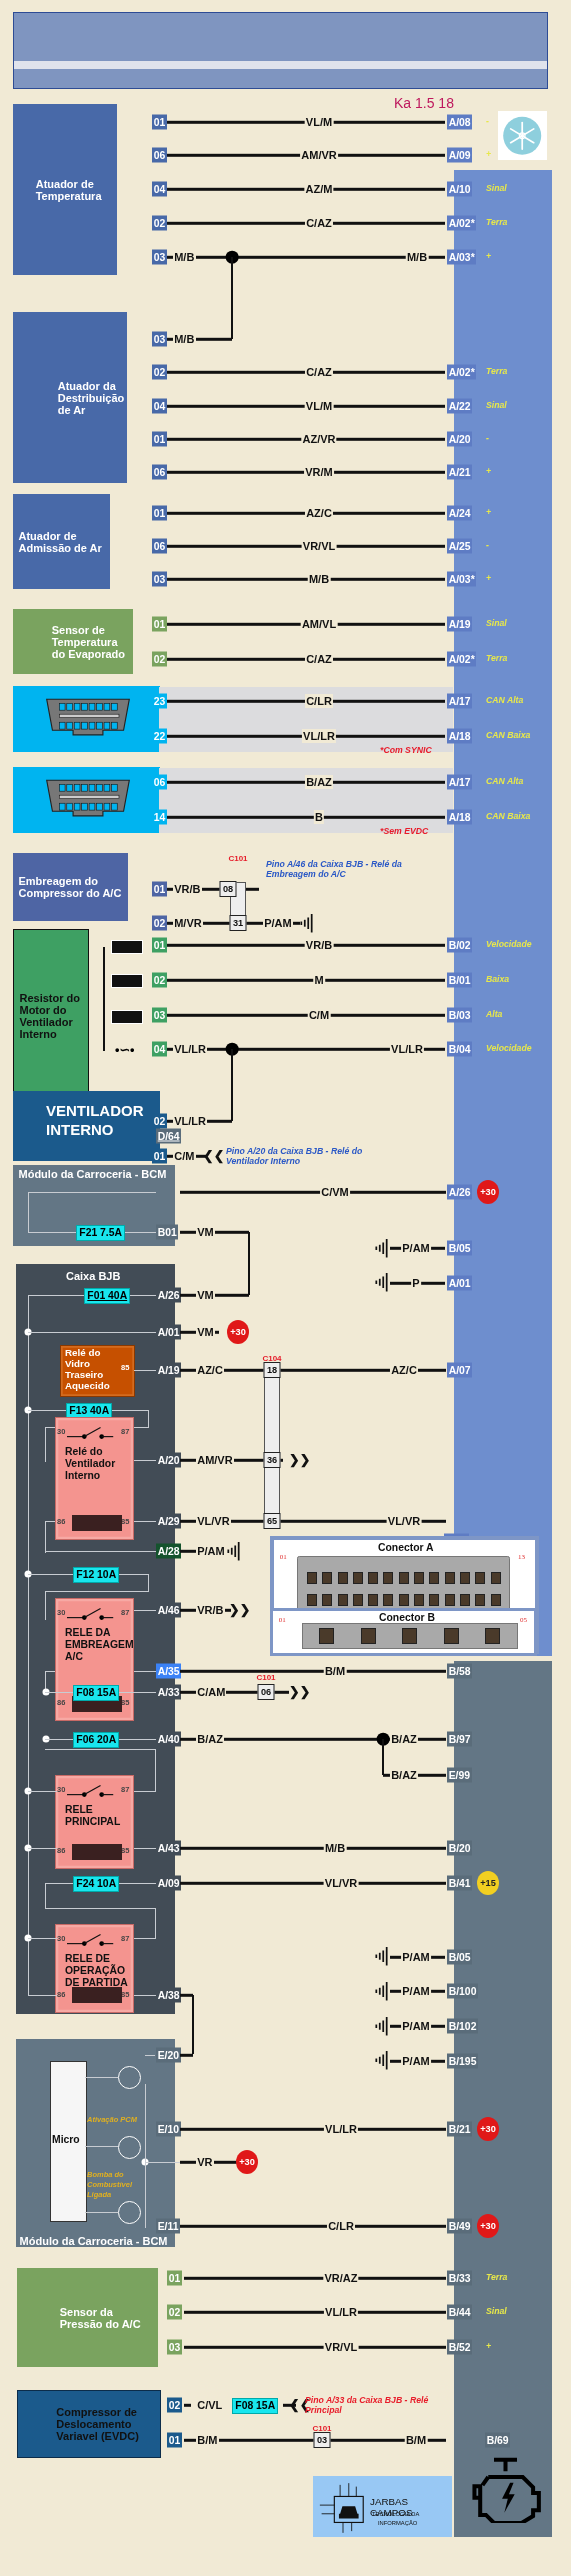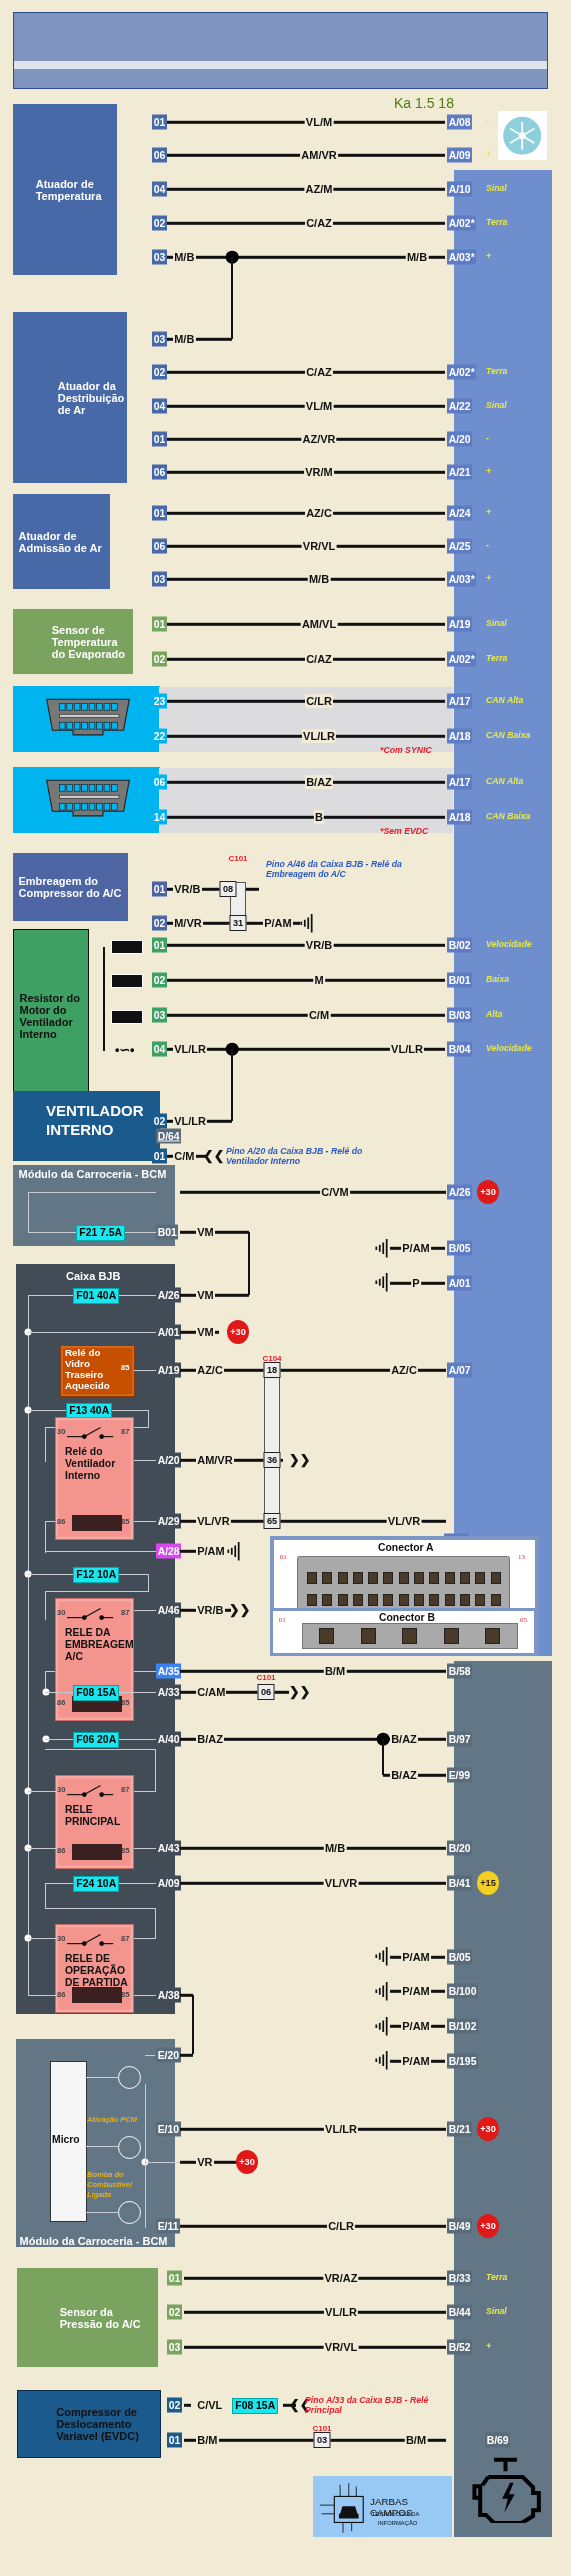--- a/index.html
+++ b/index.html
@@ -1,20 +1,20 @@
 <!DOCTYPE html>
 <html style="font-size:9.2px"><head>
 <meta charset="utf-8">
 <style>
   html,body{margin:0;padding:0;}
   body{width:571px;height:2576px;background:#F1EAD5;position:relative;overflow:hidden;font-family:"Liberation Sans",sans-serif;}
   .abs{position:absolute;}
   #header{left:12.7px;top:12px;width:533px;height:75px;background:#7F95C0;border:1.7px solid #2E4C94;}
   #header .stripe{position:absolute;left:0;right:0;top:48px;height:7.5px;background:#E0E3EC;}
-  #ka{left:394px;top:95px;font-size:14px;color:#4d7c0f;}
+  #ka{left:394px;top:95px;font-size:14px;color:#be185d;}
   .col{position:absolute;}
   .box{position:absolute;color:#fff;font-weight:bold;font-size:11px;line-height:12px;display:flex;align-items:center;}
   .box span{display:block;}
   .pin{position:absolute;height:15px;padding:0 1.7px;font-size:10.4px;font-weight:bold;color:#fff;line-height:15px;transform:translateY(-7.5px);}
   .rpin{position:absolute;height:15px;font-size:10.4px;font-weight:bold;color:#fff;line-height:15px;transform:translateY(-7.5px);background:#5e7cc4;padding:0 1.7px;}
   .rpin.gray{background:#5a6c7a;}
   .func{position:absolute;font-size:8.7px;font-style:italic;font-weight:bold;color:#e8e84a;transform:translateY(-5.8px);}
   .wire{position:absolute;height:2.9px;background:#111;transform:translateY(-1.2px);}
   .vwire{position:absolute;width:2.3px;background:#111;}
   .wlabel{position:absolute;font-size:11px;font-weight:bold;color:#111;background:#F1EAD5;padding:0 1.2px;transform:translate(-50%,-7px);line-height:14px;}
@@ -314,21 +314,21 @@
         </g>
       </svg></div>
     <div class="wire" style="left:390px;top:1283px;width:55px;"></div>
     <div class="wlabel" style="left:416px;top:1283px;">P</div>
     <div class="rpin" style="left:447px;top:1283px;">A/01</div>
     <div class="box" style="left:15.6px;top:1264px;width:159px;height:750px;background:#424C56;align-items:flex-start;"></div>
     <div class="abs" style="left:66px;top:1270px;font-size:11px;font-weight:bold;color:#fff;">Caixa BJB</div>
     <div class="iline" style="left:28px;top:1295px;width:1.2px;height:701px;"></div>
     <div class="rpin gray" style="left:156px;top:1295px;background:#424C56;">A/26</div>
     <div class="iline" style="left:28px;top:1295px;width:128px;height:1.2px;"></div>
-    <div class="fuse" style="left:73px;top:1295px;">F01 40A</div>
+    <div class="fuse" style="left:84px;top:1295px;text-decoration:underline;">F01 40A</div>
     <div class="wire" style="left:180px;top:1295px;width:69px;"></div>
     <div class="wlabel left" style="left:196px;top:1295px;">VM</div>
     <div class="wdot" style="left:28px;top:1332px;"></div>
     <div class="rpin gray" style="left:156px;top:1332px;background:#424C56;">A/01</div>
     <div class="iline" style="left:28px;top:1332px;width:128px;height:1.2px;"></div>
     <div class="wire" style="left:180px;top:1332px;width:39px;"></div>
     <div class="wlabel left" style="left:196px;top:1332px;">VM</div>
     <div class="badge" style="left:238px;top:1332px;">+30</div>
     <div class="relay" style="left:60px;top:1345px;width:73px;height:50px;background:#C65000;border-color:#8a3800;box-shadow:inset 0 0 0 1.7px #d46b1e;"></div>
     <div class="abs" style="left:65px;top:1347px;font-size:9.8px;font-weight:bold;color:#fff;width:46px;line-height:11px;">Relé do Vidro Traseiro Aquecido</div>
@@ -371,21 +371,21 @@
     <div class="rpin gray" style="left:156px;top:1521px;background:#424C56;">A/29</div>
     <div class="iline" style="left:134px;top:1521px;width:22px;height:1.2px;"></div>
     <div class="wire" style="left:180px;top:1521px;width:266px;"></div>
     <div class="wlabel left" style="left:196px;top:1521px;">VL/VR</div>
     <div class="cplug" style="left:272px;top:1521px;">65</div>
     <div class="wlabel" style="left:404px;top:1521px;">VL/VR</div>
     <div class="rpin" style="left:444px;top:1521px;margin-top:20px;">A/11</div>
     <div class="iline" style="left:45px;top:1521px;width:10.4px;height:1.2px;"></div>
     <div class="iline" style="left:45px;top:1521px;width:1.2px;height:32px;"></div>
     <div class="iline" style="left:45px;top:1551px;width:111px;height:1.2px;"></div>
-    <div class="rpin gray" style="left:156px;top:1551px;background:#d946ef;">A/28</div>
+    <div class="rpin gray" style="left:156px;top:1551px;background:#14532d;">A/28</div>
     <div class="wire" style="left:180px;top:1551px;width:45px;"></div>
     <div class="wlabel left" style="left:196px;top:1551px;">P/AM</div>
     <div class="abs" style="left:226px;top:1542px;width:15px;height:18.5px;"><svg width="15" height="18.5" viewBox="0 0 26 32">
         <g stroke="#111" stroke-width="3">
           <line x1="22" y1="0" x2="22" y2="32"></line>
           <line x1="16" y1="6" x2="16" y2="26"></line>
           <line x1="10" y1="10" x2="10" y2="22"></line>
           <line x1="4" y1="13" x2="4" y2="19"></line>
         </g>
       </svg></div>

